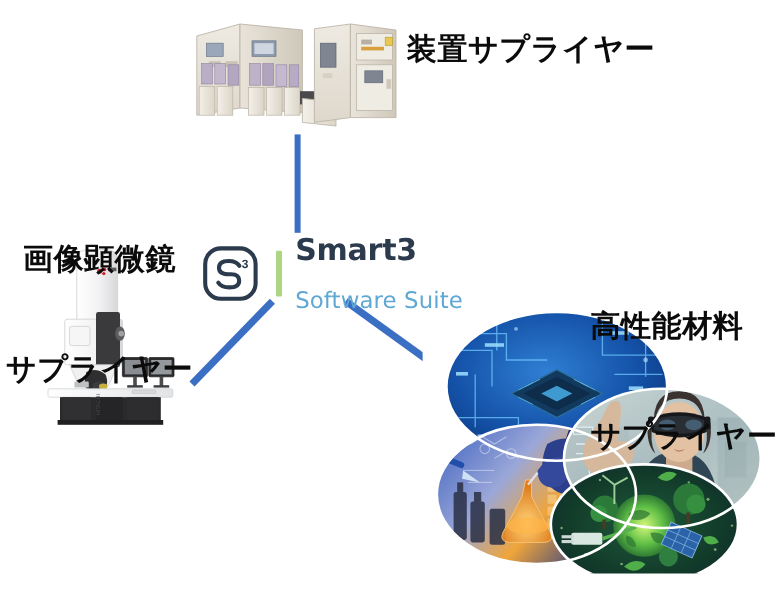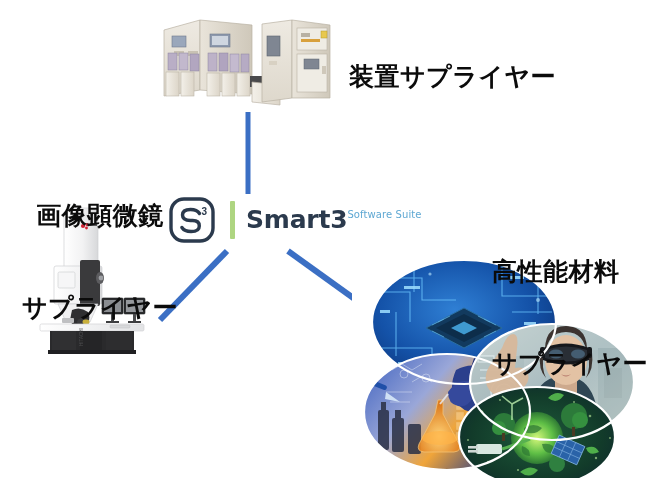--- a/index.html
+++ b/index.html
@@ -17,40 +17,40 @@
 
   
   .jp-label{
     position:absolute;z-index:6;
     font-family:"DejaVu Sans","Liberation Sans",sans-serif;
     font-weight:700;color:#0b0b0b;
     font-size:25px;line-height:1.22;
     letter-spacing:0.5px;
     white-space:pre;
   }
-  #label-equipment{left:349px;top:26px;margin-top:36px;}
-  #label-microscope{left:22px;top:140px;text-align:center;}
+  #label-equipment{left:339px;top:26px;}
+  #label-microscope{left:5px;top:140px;text-align:center;}
   #label-materials{left:492px;top:196px;text-align:left;}
 
   
   #logo-block{position:absolute;left:168px;top:196px;z-index:7;display:flex;align-items:center;}
   #logo-mark{width:48px;height:48px;flex:0 0 48px;}
   #logo-divider{
     width:5px;height:38px;background:#aed581;border-radius:1px;
     margin-left:14px;margin-right:11px;flex:0 0 5px;
   }
-  #logo-text{display:flex;flex-direction:row;justify-content:center;}
+  #logo-text{display:flex;flex-direction:column;justify-content:center;}
   #brand-name{
     font-size:25px;font-weight:700;color:#2b3a4d;
     letter-spacing:-0.2px;line-height:1.02;
     font-family:"DejaVu Sans","Liberation Sans",sans-serif;
   }
   #brand-sub{
-    font-size:10px;color:#5fa8d3;letter-spacing:0.1px;
-    margin-top:3px;line-height:1;
+    font-size:19px;color:#5fa8d3;letter-spacing:0.1px;
+    margin-top:20px;line-height:1;
     font-family:"DejaVu Sans","Liberation Sans",sans-serif;
   }
 
   
   .photo{position:absolute;z-index:4;}
 
   #photo-equipment{left:152px;top:6px;width:186px;height:104px;}
   #photo-microscope{left:28px;top:198px;width:130px;height:160px;}
   #photo-materials{left:352px;top:252px;width:296px;height:226px;}
 </style>

